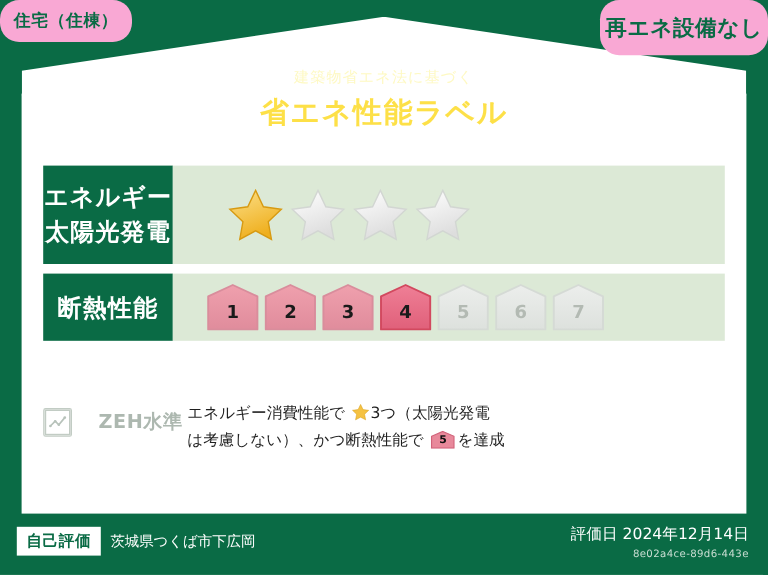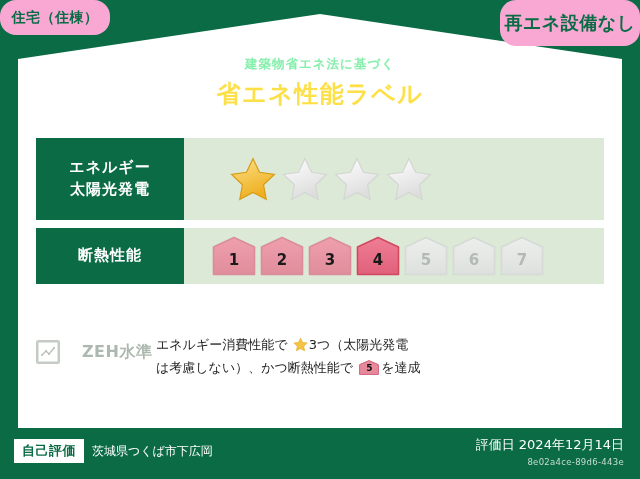--- a/index.html
+++ b/index.html
@@ -25,31 +25,31 @@
   .corner-tag{
     position:absolute;top:0;background:#f9a8d4;color:#0a6b45;
     font-weight:bold;font-size:14px;letter-spacing:.5px;
     display:flex;align-items:center;justify-content:center;border-radius:16px;
   }
   .tag-left{left:0;width:110px;height:35px;}
   .tag-right{right:0;width:140px;height:46px;font-size:18px;}
 
   
   .title-wrap{position:absolute;left:0;top:56px;width:640px;text-align:center;}
-  .title-sub{color:#86efac;font-size:12.5px;font-weight:bold;letter-spacing:1px;}
+  .title-sub{color:#fef9c3;font-size:12.5px;font-weight:normal;letter-spacing:1px;}
   .title-main{color:#fde047;font-size:24px;font-weight:bold;letter-spacing:1.5px;margin-top:5px;}
 
   
   .rows{position:absolute;left:36px;top:138px;width:568px;}
   .row{display:flex;align-items:stretch;height:82px;margin-bottom:8px;}
   .row.insul{height:56px;}
   .row-label{
-    width:148px;background:#0a6b45;color:#fff;font-weight:bold;
+    width:108px;background:#0a6b45;color:#fff;font-weight:bold;
     display:flex;flex-direction:column;align-items:center;justify-content:center;
-    font-size:15px;line-height:1.45;letter-spacing:1px;
+    font-size:20px;line-height:1.45;letter-spacing:1px;
   }
   .row-label .ln{display:block;}
   .row-value{
     flex:1;background:#dce9d6;display:flex;align-items:center;padding-left:46px;
   }
   .row.insul .row-value{padding-left:28px;}
 
   
   .stars{display:flex;gap:6px;align-items:center;}
   .star{width:46px;height:46px;display:block;}

